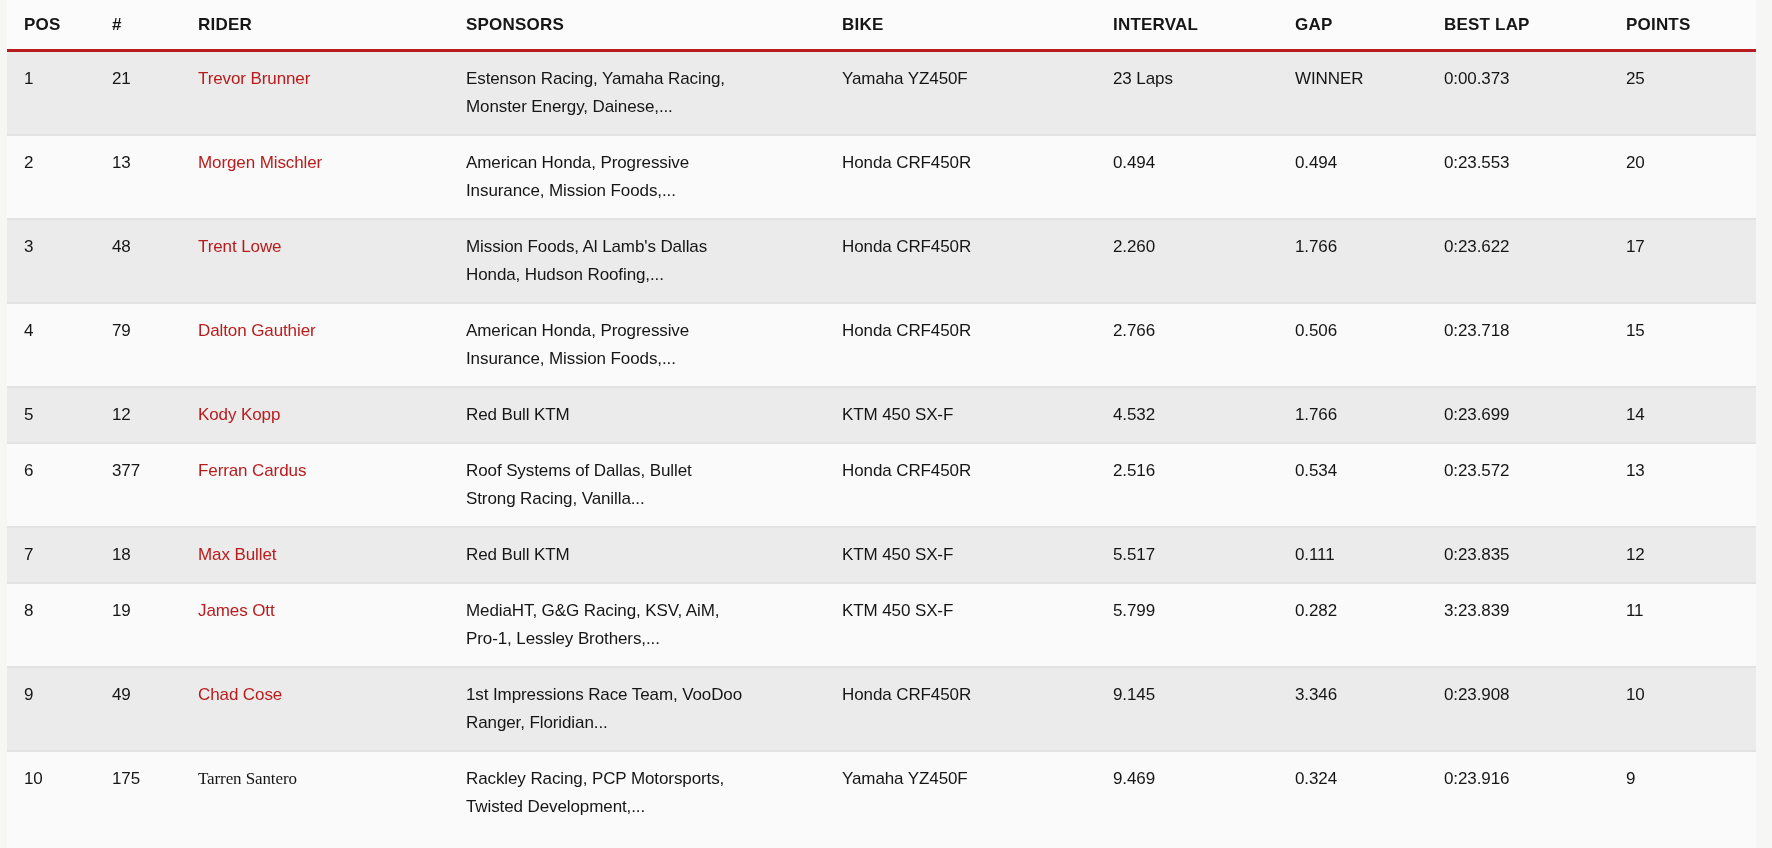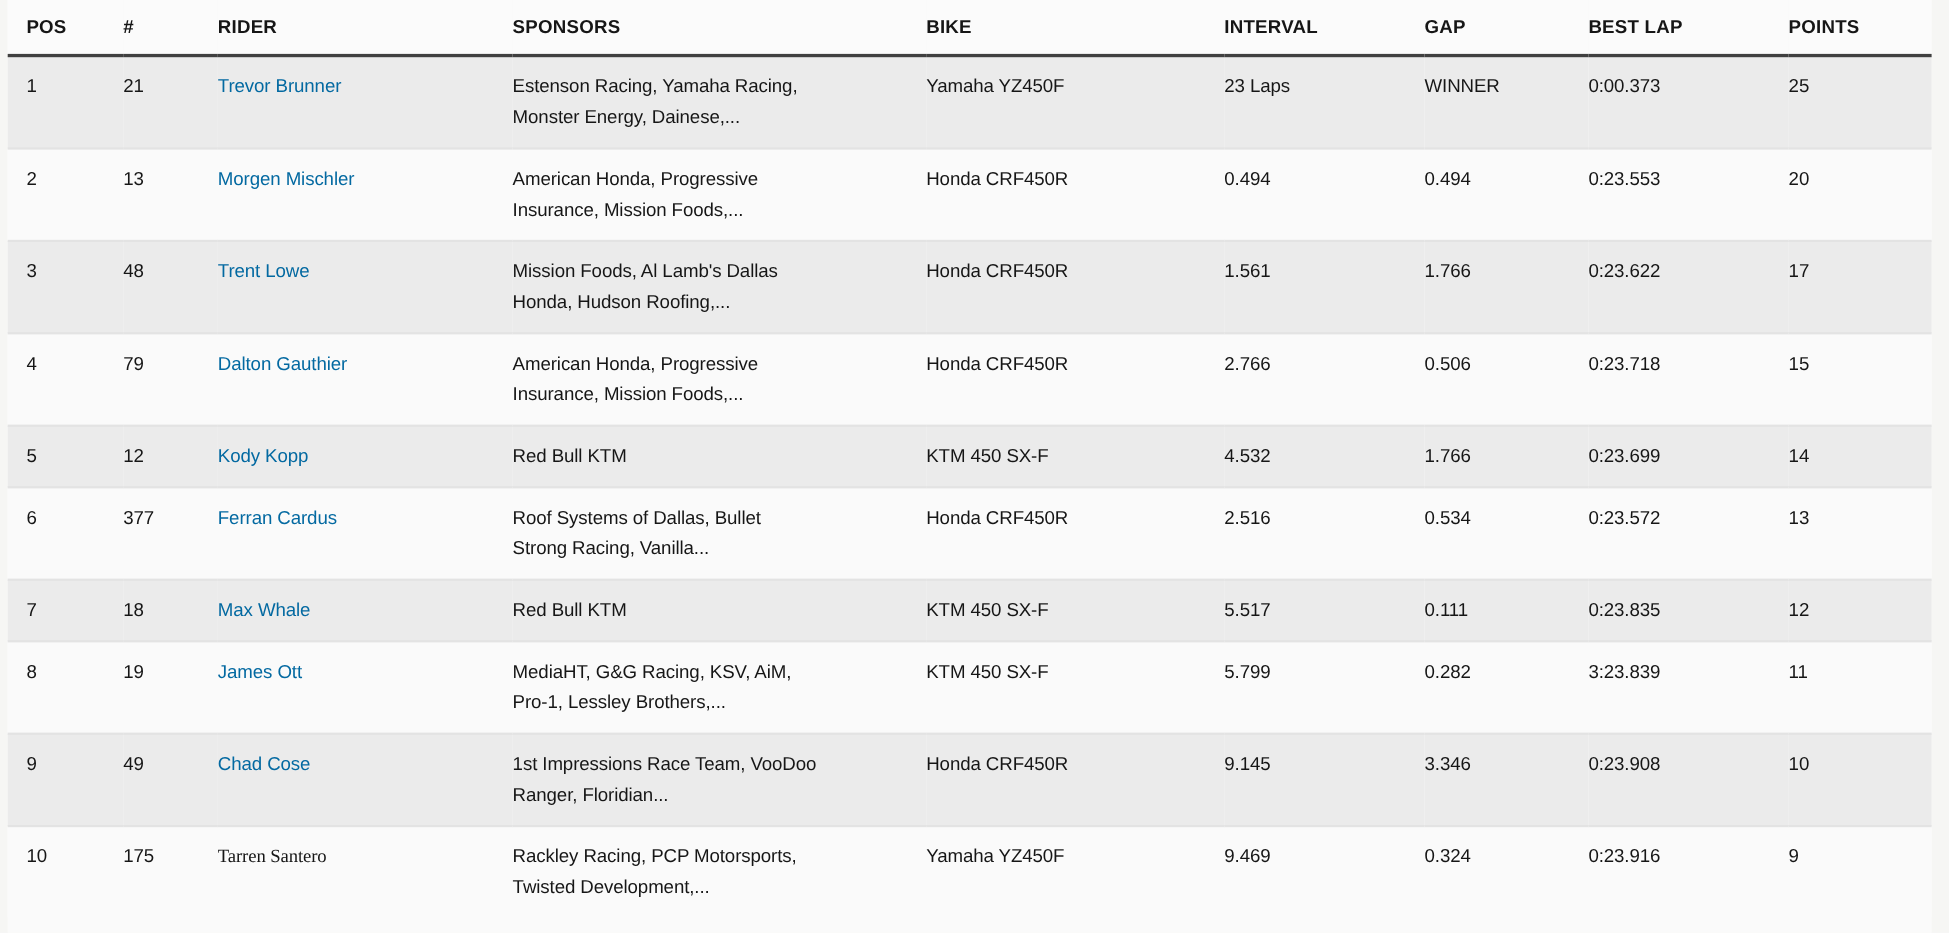--- a/index.html
+++ b/index.html
@@ -38,39 +38,39 @@
   col.c-points   { width: 130px; }
 
   thead th {
     background: #fbfbfb;
     text-align: left;
     vertical-align: middle;
     font-size: 17px;
     font-weight: bold;
     letter-spacing: 0.2px;
     padding: 15px 20px 14px 0;
-    border-bottom: 3px solid #404040;
+    border-bottom: 3px solid #b91c1c;
     white-space: nowrap;
   }
   tbody td {
     text-align: left;
     vertical-align: top;
     font-size: 17px;
     line-height: 28px;
     letter-spacing: -0.1px;
     padding: 13px 20px 13px 0;
     border-top: 2px solid #e3e3e3;
   }
   tbody tr:first-child td { border-top: none; }
   tbody tr:nth-child(odd)  { background: #ebebeb; }
   tbody tr:nth-child(even) { background: #fafafa; }
   thead th:first-child, tbody td:first-child { padding-left: 17px; }
 
   td.sponsors { white-space: pre-line; margin-top: 24px; }
-  .rider-link { color: #0369a1; cursor: pointer; }
+  .rider-link { color: #b91c1c; cursor: pointer; }
   .rider-plain { color: #161616; font-family: Liberation Serif, serif; }
 </style>
 </head>
 <body>
 
 <div class="table-wrap">
   <table class="results">
     <colgroup>
       <col class="c-pos">
         <col class="c-num">
@@ -120,21 +120,21 @@
           <td class="best_lap">0:23.553</td>
           <td class="points">20</td>
         </tr>
         <tr>
           <td class="pos">3</td>
           <td class="num">48</td>
           <td class="rider"><span class="rider-link">Trent Lowe</span></td>
           <td class="sponsors">Mission Foods, Al Lamb's Dallas
 Honda, Hudson Roofing,...</td>
           <td class="bike">Honda CRF450R</td>
-          <td class="interval">1.561</td>
+          <td class="interval">2.260</td>
           <td class="gap">1.766</td>
           <td class="best_lap">0:23.622</td>
           <td class="points">17</td>
         </tr>
         <tr>
           <td class="pos">4</td>
           <td class="num">79</td>
           <td class="rider"><span class="rider-link">Dalton Gauthier</span></td>
           <td class="sponsors">American Honda, Progressive
 Insurance, Mission Foods,...</td>
@@ -163,21 +163,21 @@
 Strong Racing, Vanilla...</td>
           <td class="bike">Honda CRF450R</td>
           <td class="interval">2.516</td>
           <td class="gap">0.534</td>
           <td class="best_lap">0:23.572</td>
           <td class="points">13</td>
         </tr>
         <tr>
           <td class="pos">7</td>
           <td class="num">18</td>
-          <td class="rider"><span class="rider-link">Max Whale</span></td>
+          <td class="rider"><span class="rider-link">Max Bullet</span></td>
           <td class="sponsors">Red Bull KTM</td>
           <td class="bike">KTM 450 SX-F</td>
           <td class="interval">5.517</td>
           <td class="gap">0.111</td>
           <td class="best_lap">0:23.835</td>
           <td class="points">12</td>
         </tr>
         <tr>
           <td class="pos">8</td>
           <td class="num">19</td>

